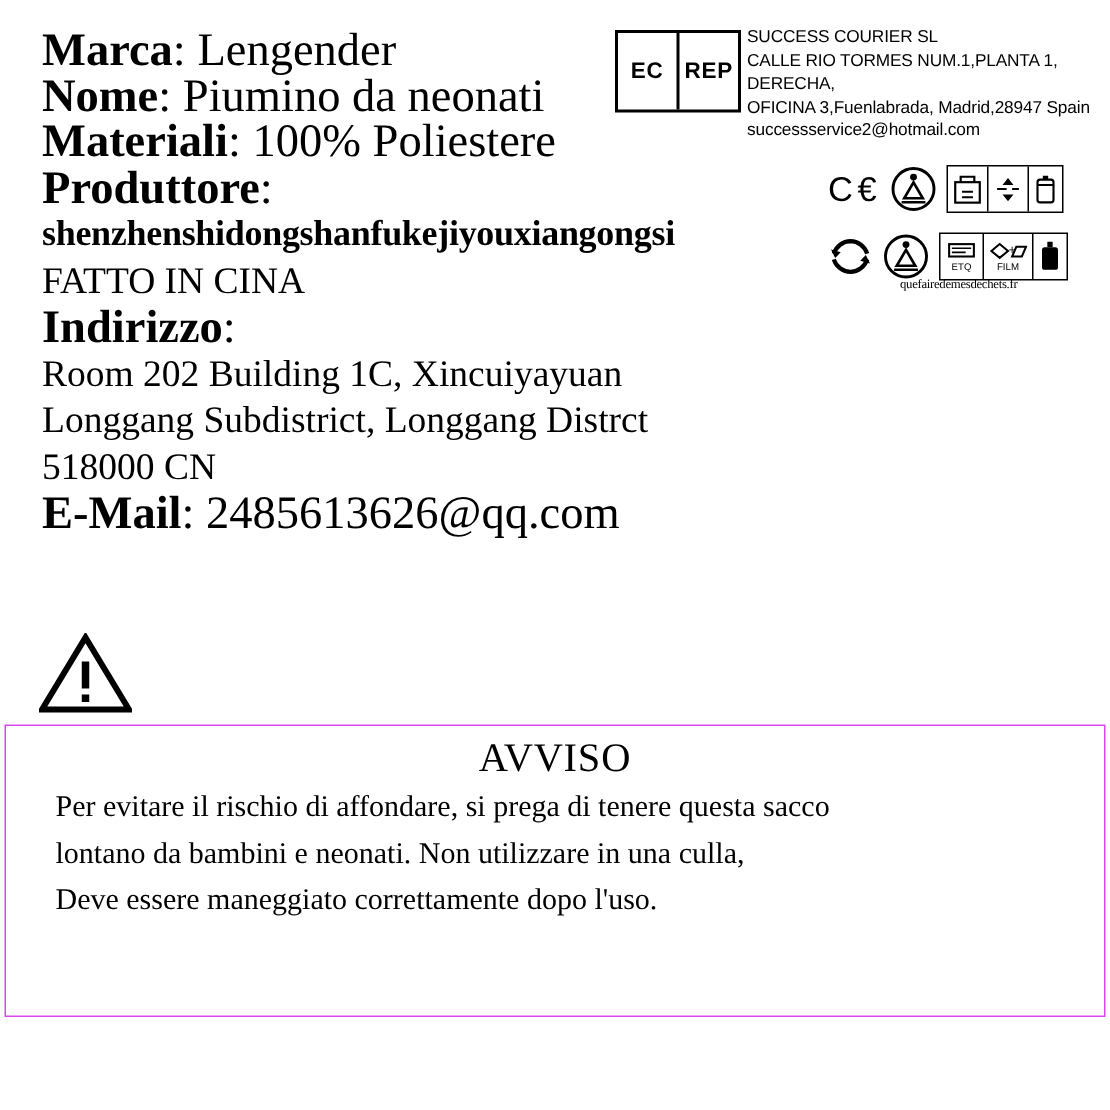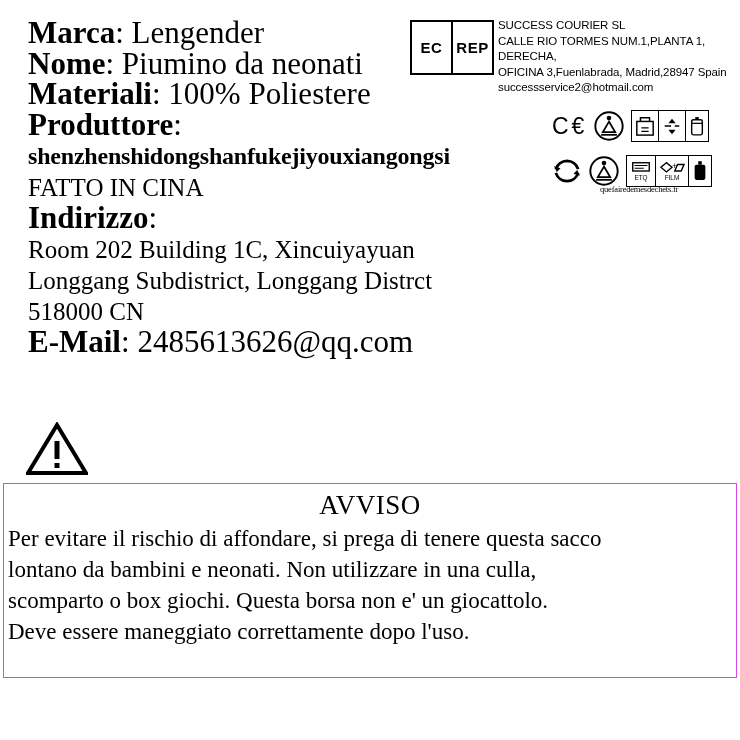--- a/index.html
+++ b/index.html
@@ -170,23 +170,24 @@
     border: 1px solid #d946ef;
     box-sizing: border-box;
   }
   .avviso-title {
     text-align: center;
     font-size: 27px;
     margin-top: 6px;
     letter-spacing: 0.5px;
   }
   .avviso-body {
-    font-size: 23px;
+    font-size: 20px;
     line-height: 31px;
     padding: 2px 0 0 4px;
+    margin-left: 29px;
   }
   .avviso-body div { white-space: nowrap; }
 </style>
 </head>
 <body>
 
 <div id="page">
 
   <div class="info-block">
 
@@ -319,18 +320,17 @@
         </svg>
       </span>
     </span>
   </div>
 
   <div class="avviso-box">
     <div class="avviso-title">AVVISO</div>
     <div class="avviso-body">
       <div>Per evitare il rischio di affondare, si prega di tenere questa sacco</div>
       <div> lontano da bambini e neonati. Non utilizzare in una culla,</div>
-      <div>scomparto o box giochi. Questa borsa non e' un giocattolo.</div>
       <div>Deve essere maneggiato correttamente dopo l'uso.</div>
     </div>
   </div>
 
 </div>
 
 </body></html>

